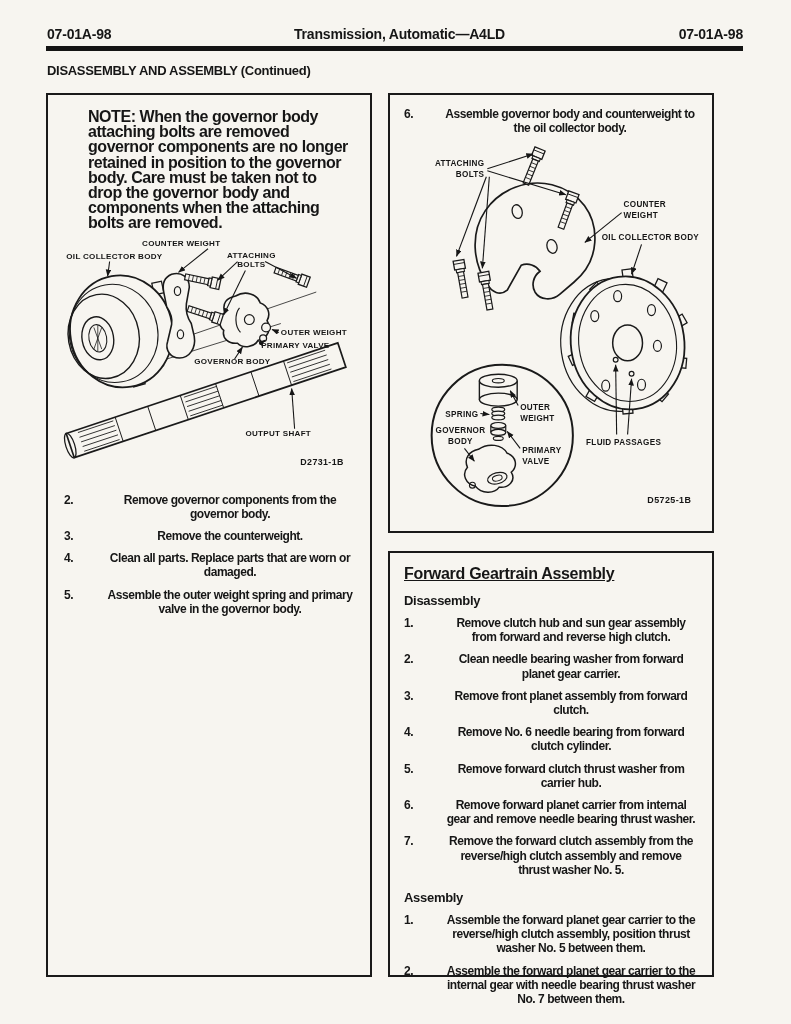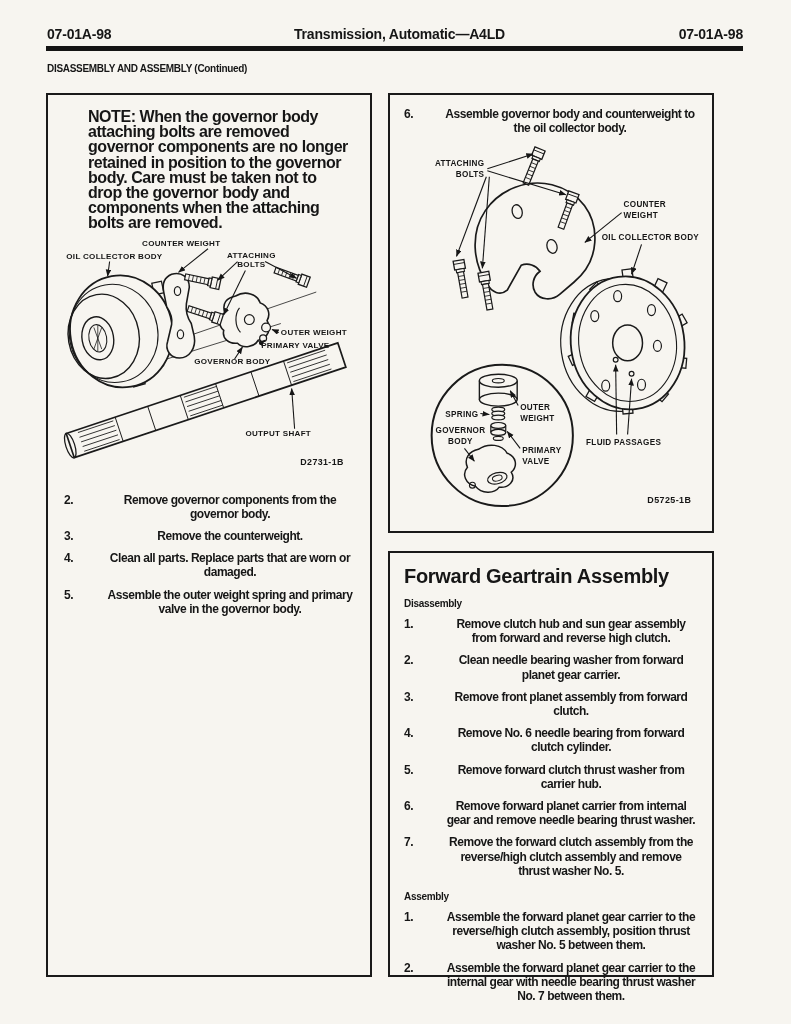--- a/index.html
+++ b/index.html
@@ -8,40 +8,40 @@
   .page {
     position:relative; width:791px; height:1024px; background:#f7f5f0;
     color:#161616; font-family:"Liberation Sans","DejaVu Sans",sans-serif;
     font-weight:700; overflow:hidden;
   }
   .hdr { position:absolute; top:26px; font-size:14px; letter-spacing:-0.2px;text-align:right; }
   .hdr-left { left:47px; }
   .hdr-center { left:0; right:0; text-align:center;padding-left:8px; }
   .hdr-right { right:48px; }
   .rule { position:absolute; left:46px; right:48px; top:46px; height:5px; background:#141414; }
-  .section-title { position:absolute; left:47px; top:63px; font-size:10px; letter-spacing:-0.3px; }
+  .section-title { position:absolute; left:47px; top:63px; font-size:13px; letter-spacing:-0.3px; }
 
   .box { position:absolute; border:2.5px solid #1a1a1a; }
   #left-box { left:46px; top:93px; width:326px; height:884px; }
   #right-top-box { left:388px; top:93px; width:326px; height:440px; }
   #right-bottom-box { left:388px; top:551px; width:326px; height:426px; padding:12px 14px 0 14px; }
 
   .note { margin:14px 20px 0 40px; font-size:16px; line-height:15.2px; letter-spacing:-0.45px; }
 
   .steps { display:flex; flex-direction:column; gap:8px; }
   #left-box .steps { margin-top:14px; padding:0 14px 0 16px; }
   .step { display:flex; font-size:12px; line-height:14.2px; letter-spacing:-0.45px; }
   .step .num { width:40px; flex:none; }
   .step .txt { flex:1;text-align:center; }
 
   #right-top-box .step6 { margin:12px 14px 0 14px; }
   #right-top-box .step6 .num { width:38px; }
 
-  .fg-title { font-size:20px; letter-spacing:-0.3px; }
-  .sub-heading { font-size:10px; letter-spacing:-0.3px; margin-top:10px; margin-bottom:8px; }
+  .fg-title { font-size:16px; letter-spacing:-0.3px;text-decoration:underline; }
+  .sub-heading { font-size:13px; letter-spacing:-0.3px; margin-top:10px; margin-bottom:8px; }
   .sub-heading.assembly { margin-top:13px; }
 
   svg { display:block; }
   svg .lbl { font:700 8.2px "Liberation Sans","DejaVu Sans",sans-serif; letter-spacing:0.3px; fill:#161616; }
   svg .figid { font:700 9px "Liberation Sans","DejaVu Sans",sans-serif; letter-spacing:0.4px; fill:#161616; }
   svg .ink { stroke:#1a1a1a; fill:none; }
   svg .inkfill { stroke:#1a1a1a; fill:#f7f5f0; }
   svg .leader { stroke:#161616; stroke-width:1.1; fill:none; }
 </style>
 </head>

